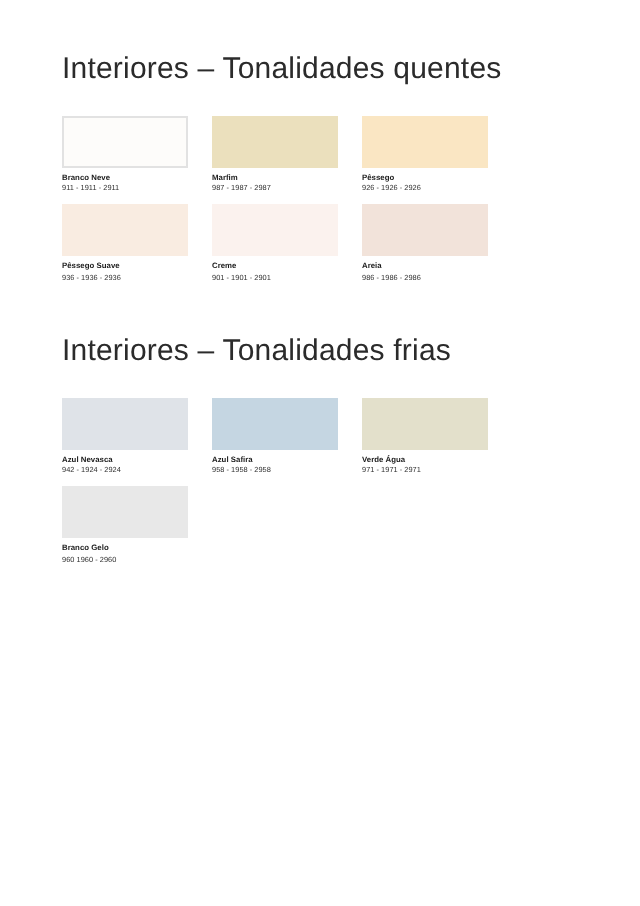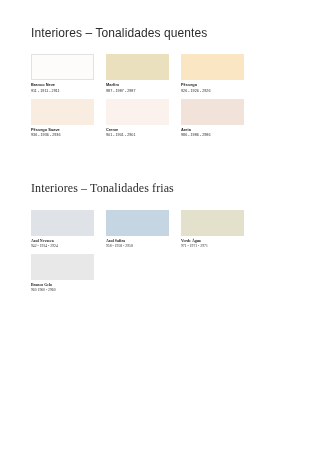--- a/index.html
+++ b/index.html
@@ -19,30 +19,29 @@
     height: 453px;
     box-sizing: border-box;
     padding: 26px 22px 0 31px;
     background: #ffffff;
     position: relative;
   }
   .section {
     margin: 0;
   }
   .section-heading {
-    font-size: 12px;
+    font-size: 15px;
     font-weight: 400;
     color: #2b2b2b;
     letter-spacing: 0.1px;
     margin: 0 0 14px 0;
     line-height: 1.2;
   }
   .section + .section {
-    margin-top: 38px;
-    font-family: Liberation Serif, serif;
+    margin-top: 20px;
   }
   .swatch-grid {
     display: grid;
     grid-template-columns: 73px 73px 73px;
     column-gap: 2px;
     row-gap: 0px;
   }
   .swatch-cell {
     width: 73px;
     margin-bottom: 6px;

